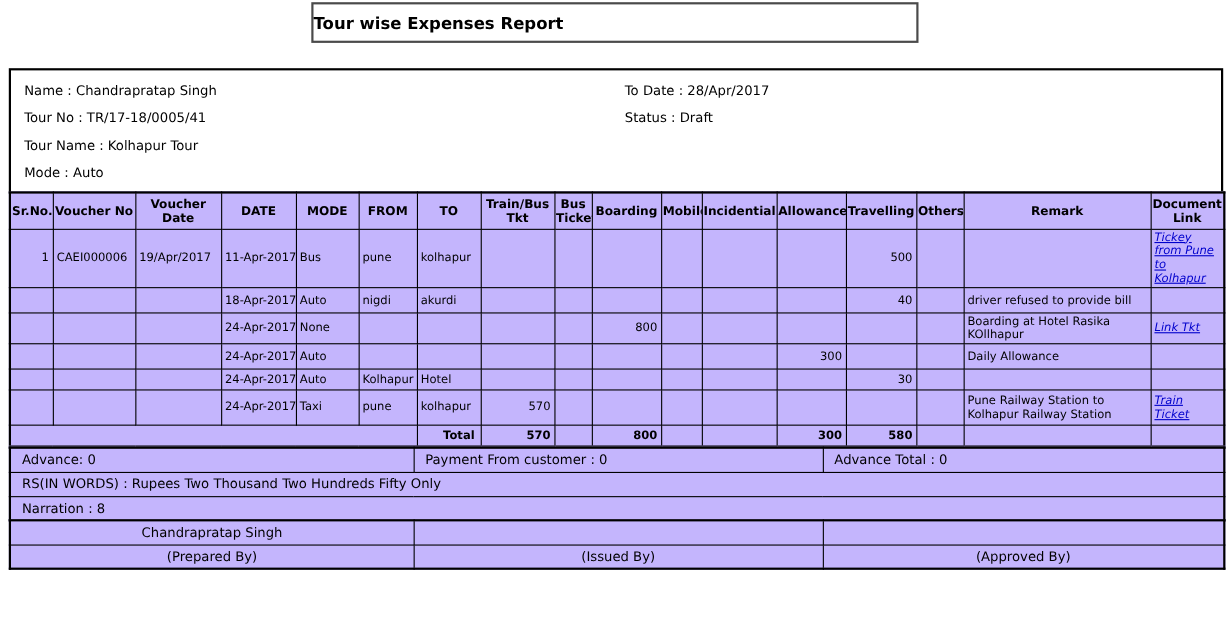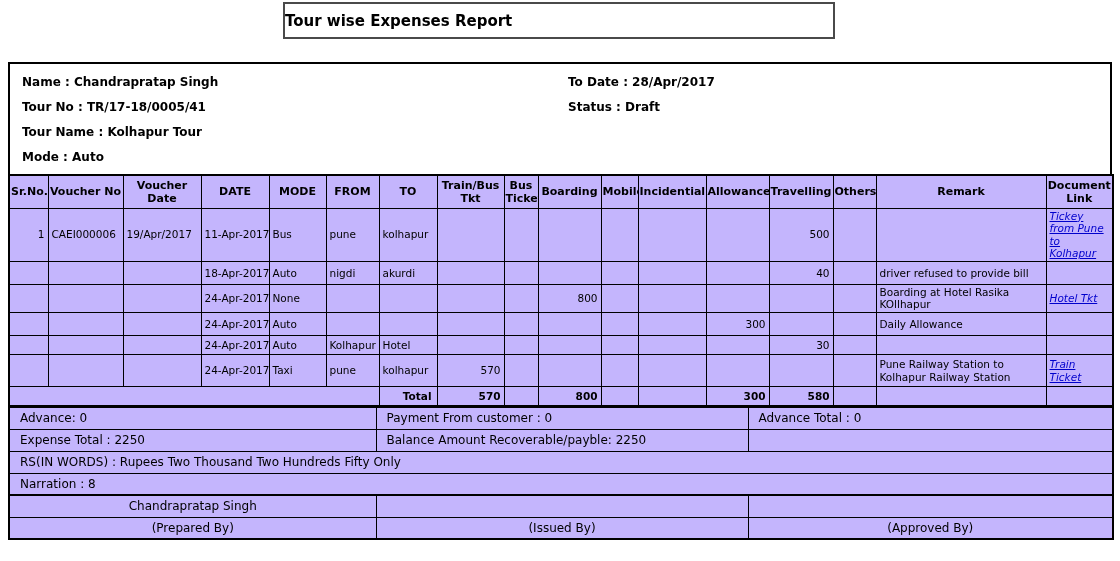--- a/index.html
+++ b/index.html
@@ -17,21 +17,21 @@
   .title-box h1 { margin:0; font-size:15px; font-weight:bold; }
 
   .report { position:absolute; left:8px; top:62px; width:1104px; }
 
   
   .info-box {
     width:1104px; border:2px solid #000; display:flex;
     font-size:12px; padding:6px 0 4px 0;
   }
   .info-col { width:50%; }
-  .info-line { line-height:25px; padding-left:12px; white-space:nowrap;font-weight:bold; }
+  .info-line { line-height:25px; padding-left:12px; white-space:nowrap; }
   .info-col.right .info-line { padding-left:8px; }
 
   table { border-collapse:collapse; table-layout:fixed; width:1104px; margin-top:-2px; background:#c4b5fd; }
   table, table td, table th { border:1px solid #000; }
   table { border-width:2px; }
 
   
   .exp th {
     font-size:11px; font-weight:bold; text-align:center; vertical-align:middle;
     padding:0 1px; height:33px; line-height:1.2; overflow:hidden;
@@ -164,21 +164,21 @@
           <td class="txt"></td>
           <td class="num"></td>
           <td class="num"></td>
           <td class="num">800</td>
           <td class="num"></td>
           <td class="num"></td>
           <td class="num"></td>
           <td class="num"></td>
           <td class="num"></td>
           <td class="txt wrap">Boarding at Hotel Rasika KOllhapur</td>
-          <td class="txt wrap"><a class="doclink" href="#">Hotel Tkt</a></td>
+          <td class="txt wrap"><a class="doclink" href="#">Link Tkt</a></td>
         </tr>
         <tr style="height: 23px;">
           <td class="num"></td>
           <td class="txt"></td>
           <td class="txt"></td>
           <td class="txt">24-Apr-2017</td>
           <td class="txt">Auto</td>
           <td class="txt"></td>
           <td class="txt"></td>
           <td class="num"></td>
@@ -255,25 +255,20 @@
         <col style="width:372px">
         <col style="width:365px">
       </colgroup>
     <tbody>
         <tr>
       <td>Advance: 0</td>
       <td>Payment From customer : 0</td>
       <td>Advance Total : 0</td>
     </tr>
     <tr>
-      <td>Expense Total : 2250</td>
-      <td>Balance Amount Recoverable/payble: 2250</td>
-      <td></td>
-    </tr>
-    <tr>
       <td colspan="3">RS(IN WORDS) : Rupees Two Thousand Two Hundreds Fifty Only</td>
     </tr>
     <tr>
       <td colspan="3">Narration : 8</td>
     </tr>
   </tbody>
     </table>
 
   <table class="sig">
     <colgroup>

